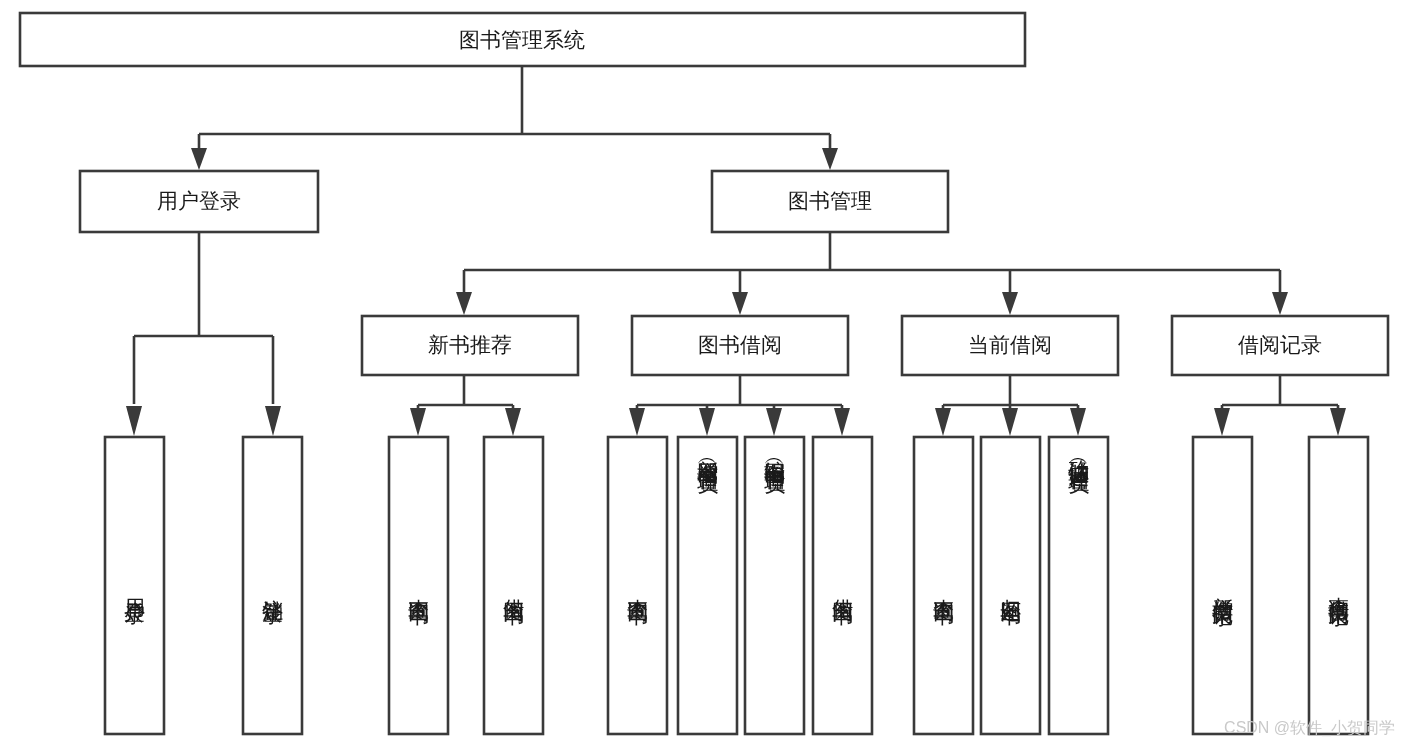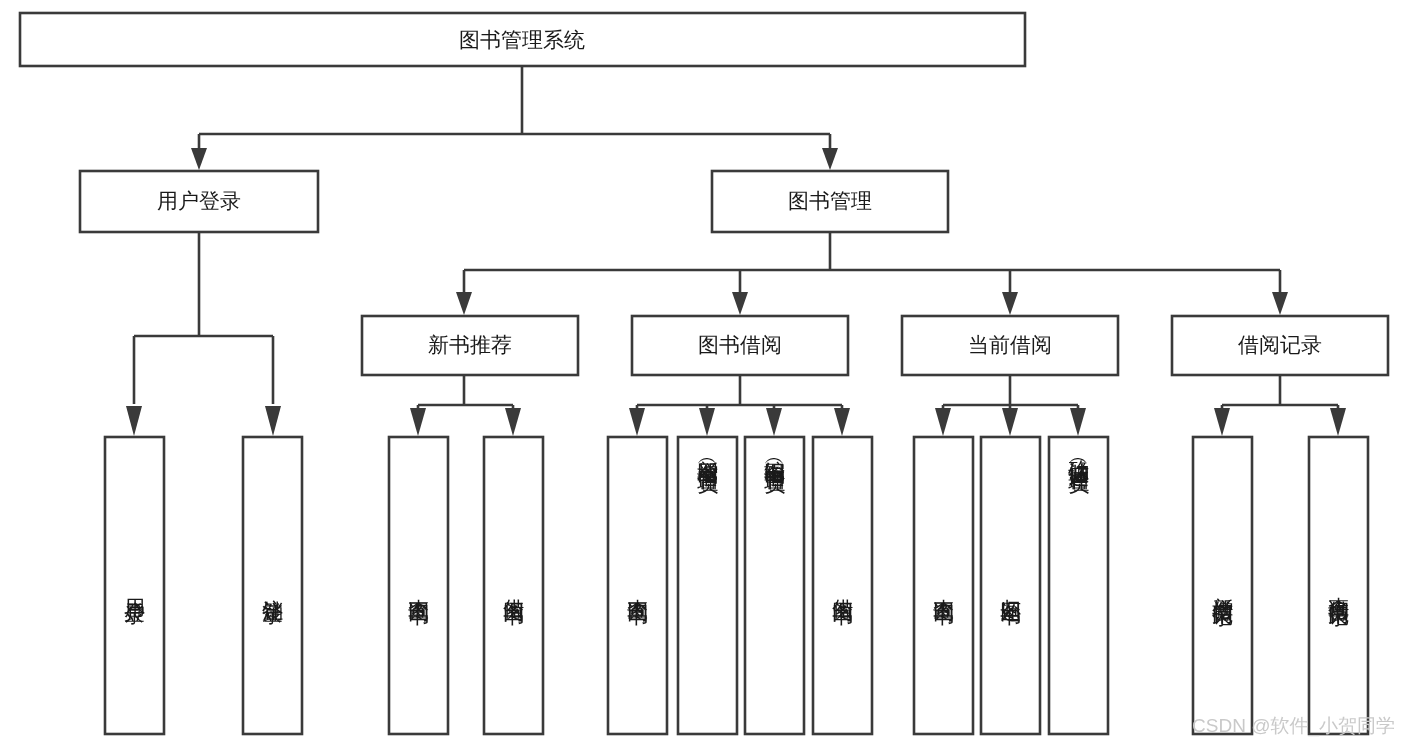--- a/index.html
+++ b/index.html
@@ -63,21 +63,21 @@
   }
   .arrow-head {
     fill: #3a3a3a;
     stroke: none;
   }
   #watermark {
     position: absolute;
     right: 10px;
     bottom: 8px;
     font-family: "Liberation Sans", "DejaVu Sans", sans-serif;
-    font-size: 19px;
+    font-size: 16px;
     color: #c9c9c9;
     white-space: nowrap;
     user-select: none;
   }
 </style>
 </head>
 <body>
 
 <div id="diagram-root">
 

